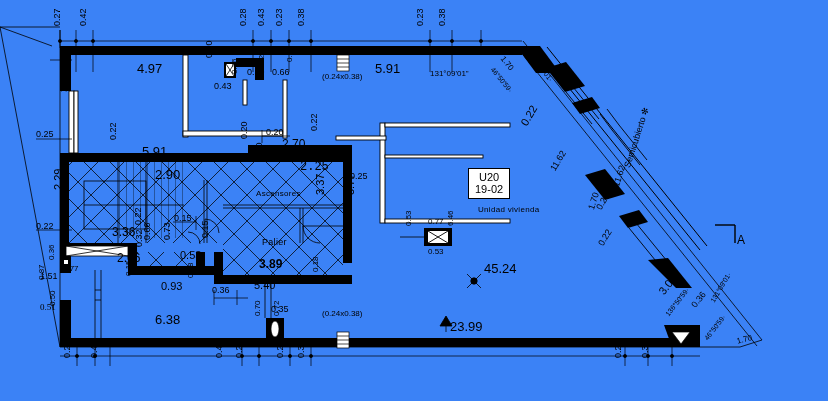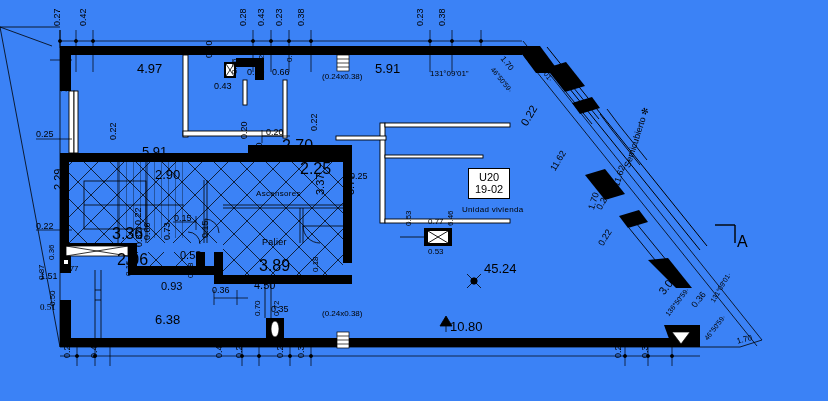--- a/index.html
+++ b/index.html
@@ -16,21 +16,21 @@
     font-family:"Liberation Sans", sans-serif;
     color:#000;
     white-space:nowrap;
     line-height:1;
     transform-origin:0 0;
   }
   .s7{font-size:7px;}
   .s8{font-size:8px;}
   .s9{font-size:9px;}
   .s11{font-size:11px;}
-  .s12{font-size:16px;}
+  .s12{font-size:12px;}
   .s13{font-size:13px;}
   .vert{writing-mode:vertical-rl;transform:rotate(180deg);}
   .unitbox{
     position:absolute;
     border:1px solid #000;
     text-align:center;
     font-size:11px;
     line-height:12px;
     padding:2px 6px 3px 6px;
     background:#fff;
@@ -363,55 +363,55 @@
   <div class="lbl s13" style="left:142px;top:145px;">5.91</div>
   <div class="lbl s13" style="left:155px;top:168px;">2.90</div>
   <div class="lbl s12" style="left:112px;top:226px;">3.36</div>
   <div class="lbl s12" style="left:117px;top:252px;">2.06</div>
   <div class="lbl s9 vert" style="left:144px;top:247px;">0.32</div>
   <div class="lbl s9 vert" style="left:143px;top:225px;">0.22</div>
 
   <div class="lbl s9" style="left:266px;top:128px;">0.20</div>
   <div class="lbl s9 vert" style="left:249px;top:139px;">0.20</div>
   <div class="lbl s12" style="left:282px;top:138px;">2.70</div>
-  <div class="lbl s12" style="left:300px;top:161px;">2.25</div>
+  <div class="lbl s12" style="left:300px;top:161px;font-family:Liberation Mono, monospace;">2.25</div>
   <div class="lbl s9 vert" style="left:264px;top:160px;">0.20</div>
   <div class="lbl s9 vert" style="left:319px;top:131px;">0.22</div>
   <div class="lbl s9" style="left:350px;top:172px;">0.25</div>
   <div class="lbl s11 vert" style="left:326px;top:195px;">3.37</div>
   <div class="lbl s11 vert" style="left:356px;top:195px;">3.77</div>
 
   <div class="lbl s8" style="left:256px;top:190px;letter-spacing:.3px;">Ascensores</div>
   <div class="lbl s9" style="left:262px;top:238px;letter-spacing:.3px;">Palier</div>
-  <div class="lbl s12" style="left:259px;top:258px;">3.89</div>
+  <div class="lbl s12" style="left:259px;top:258px;font-weight:bold;">3.89</div>
 
   <div class="lbl s9" style="left:174px;top:214px;">0.15</div>
   <div class="lbl s9 vert" style="left:172px;top:240px;">0.73</div>
   <div class="lbl s11" style="left:180px;top:250px;">0.53</div>
   <div class="lbl s9 vert" style="left:210px;top:238px;">0.15</div>
   <div class="lbl s9 vert" style="left:152px;top:240px;">0.66</div>
   <div class="lbl s11" style="left:161px;top:281px;">0.93</div>
   <div class="lbl s8 vert" style="left:195px;top:278px;">0.18</div>
   <div class="lbl s9" style="left:212px;top:286px;">0.36</div>
   <div class="lbl s8 vert" style="left:133px;top:276px;">0.15</div>
-  <div class="lbl s11" style="left:254px;top:280px;">4.50</div>
+  <div class="lbl s11" style="left:254px;top:280px;">5.40</div>
   <div class="lbl s8 vert" style="left:320px;top:272px;">0.18</div>
   <div class="lbl s9" style="left:271px;top:305px;">0.35</div>
   <div class="lbl s8 vert" style="left:262px;top:316px;">0.70</div>
   <div class="lbl s8 vert" style="left:281px;top:316px;">0.72</div>
 
   <div class="lbl s8" style="left:63px;top:265px;">0.77</div>
   <div class="lbl s8 vert" style="left:56px;top:260px;">0.36</div>
   <div class="lbl s9" style="left:40px;top:272px;">1.51</div>
   <div class="lbl s8 vert" style="left:46px;top:280px;">0.87</div>
   <div class="lbl s9" style="left:40px;top:303px;font-family:Liberation Serif, serif;">0.51</div>
   <div class="lbl s8 vert" style="left:57px;top:306px;">0.50</div>
 
   <div class="lbl s13" style="left:155px;top:313px;">6.38</div>
-  <div class="lbl s13" style="left:450px;top:320px;">10.80</div>
+  <div class="lbl s13" style="left:450px;top:320px;">23.99</div>
   <div class="lbl s8" style="left:322px;top:310px;">(0.24x0.38)</div>
 
   <div class="lbl s9 vert" style="left:72px;top:358px;">0.28</div>
   <div class="lbl s9 vert" style="left:99px;top:358px;">0.43</div>
   <div class="lbl s9 vert" style="left:224px;top:358px;">0.40</div>
   <div class="lbl s9 vert" style="left:244px;top:358px;">0.25</div>
   <div class="lbl s9 vert" style="left:285px;top:358px;">0.23</div>
   <div class="lbl s9 vert" style="left:306px;top:358px;">0.38</div>
   <div class="lbl s9 vert" style="left:623px;top:358px;">0.20</div>
   <div class="lbl s9 vert" style="left:650px;top:358px;">0.35</div>
@@ -420,17 +420,17 @@
   <div class="lbl s8" style="left:428px;top:248px;">0.53</div>
   <div class="lbl s8 vert" style="left:413px;top:226px;">0.53</div>
   <div class="lbl s8 vert" style="left:455px;top:226px;">6.46</div>
 
   <div class="lbl s13" style="left:484px;top:262px;">45.24</div>
 
   <div class="unitbox" style="left:468px;top:168px;">
     <div>U20</div>
     <div>19-02</div>
   </div>
-  <div class="lbl s8" style="left:462px;top:206px;letter-spacing:.3px;">Unidad  vivienda</div>
+  <div class="lbl s8" style="left:478px;top:206px;letter-spacing:.3px;">Unidad  vivienda</div>
 
   <div class="lbl s12" style="left:737px;top:234px;">A</div>
 
 </div>
 
 </body></html>

